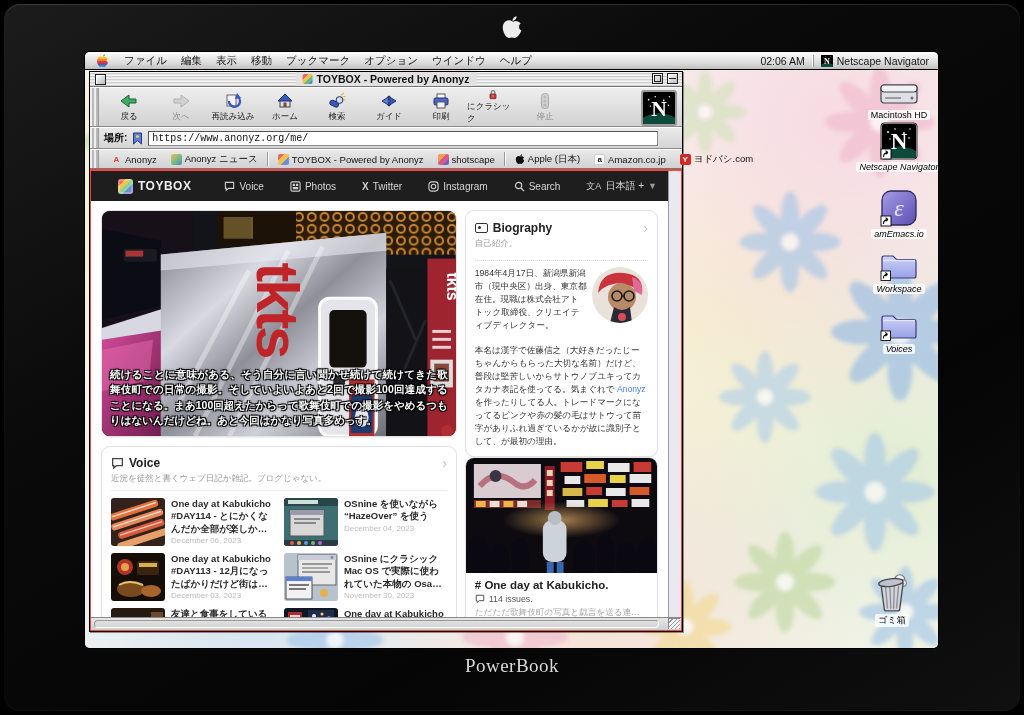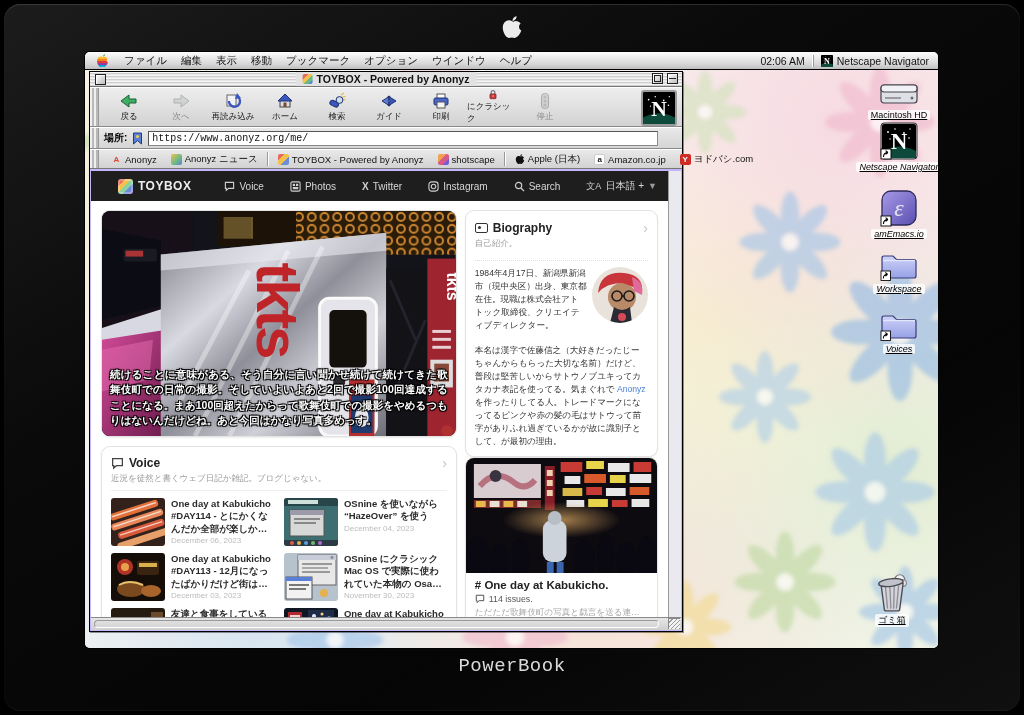--- a/index.html
+++ b/index.html
@@ -5,21 +5,21 @@
   * { margin:0; padding:0; box-sizing:border-box; }
   html,body { width:1024px; height:715px; overflow:hidden; }
   body { background:#000; font-family:"Liberation Sans", sans-serif; position:relative; }
 
   
   .laptop { position:absolute; inset:4px; border-radius:16px;
     background:linear-gradient(150deg,#1c1c1c 0%,#0a0a0a 35%,#050505 70%,#101010 100%);
     box-shadow:inset 0 1px 1px rgba(255,255,255,.14), inset 0 -1px 1px rgba(255,255,255,.05); }
   .bezel-apple { position:absolute; left:50%; top:14px; transform:translateX(-50%); }
   .brand-bottom { position:absolute; left:0; right:0; top:655px; text-align:center;
-    font-family:Liberation Mono, monospace; font-size:19px; color:#d9d9d9; letter-spacing:.5px; }
+    font-family:Liberation Serif, serif; font-size:19px; color:#d9d9d9; letter-spacing:.5px; }
 
   
   .screen { position:absolute; left:85px; top:52px; width:853px; height:596px;
     border-radius:5px; overflow:hidden; background:#f7f5ef; box-shadow:0 0 0 1px #000; }
   .wallpaper { position:absolute; inset:0;
     background:
       radial-gradient(circle at 88% 12%, rgba(246,196,214,.55), transparent 34%),
       radial-gradient(circle at 72% 45%, rgba(248,238,180,.5), transparent 30%),
       radial-gradient(circle at 95% 70%, rgba(205,228,182,.5), transparent 32%),
       radial-gradient(circle at 60% 92%, rgba(244,205,190,.55), transparent 35%),
@@ -35,21 +35,21 @@
     display:flex; align-items:center; font-size:10.5px; color:#111; z-index:50; }
   .menubar .mitem { padding:0 7px; line-height:17px; white-space:nowrap; }
   .menubar .apple { padding:0 8px 0 11px; display:flex; align-items:center; }
   .menubar .spring { flex:1; }
   .menubar .clock { padding:0 8px; }
   .menubar .appmenu { display:flex; align-items:center; gap:4px; padding:0 9px 0 7px;
     border-left:1px solid #999; box-shadow:-1px 0 0 #fff; }
 
   
   .window { position:absolute; left:4px; top:19px; width:594px; height:561px;
-    background:#c4b5fd; border:1px solid #000; z-index:20;
+    background:#ef4444; border:1px solid #000; z-index:20;
     box-shadow:1px 1px 0 rgba(0,0,0,.4); }
   .titlebar { height:15px; background:repeating-linear-gradient(180deg,#f5f5f5 0 1px,#cfcfcf 1px 2px,#e6e6e6 2px 3px);
     display:flex; align-items:center; position:relative; border-bottom:1px solid #777; }
   .tbox { width:11px; height:11px; border:1px solid #222; background:linear-gradient(135deg,#fff,#bdbdbd);
     box-shadow:inset 1px 1px 0 rgba(255,255,255,.8); }
   .tbox.close { margin-left:5px; }
   .tb-right { position:absolute; right:4px; top:1px; display:flex; gap:4px; }
   .tbox.zoom::after { content:""; display:block; width:5px; height:5px; border:1px solid #222; margin:1px; }
   .tbox.collapse::after { content:""; display:block; height:1px; background:#222; margin:4px 1px; }
   .wtitle { position:absolute; left:50%; transform:translateX(-50%); background:#e2e2e2;
@@ -147,21 +147,21 @@
   .kabuphoto svg { display:block; width:100%; height:100%; }
   .kabubody { padding:6px 9px 8px; }
   .kabutitle { font-size:11.5px; font-weight:bold; color:#222; }
   .kabuissues { display:flex; align-items:center; gap:4px; font-size:8.8px; color:#555; margin-top:3px; }
   .kabudesc { font-size:8.6px; color:#a8a8a8; margin-top:3px; white-space:nowrap;
     overflow:hidden; text-overflow:ellipsis; }
 
   
   .dicon { position:absolute; width:78px; display:flex; flex-direction:column; align-items:center; z-index:5; }
   .dlabel { margin-top:2px; font-size:9px; color:#000; background:rgba(255,255,255,.8);
-    padding:0 3px; border-radius:2px; white-space:nowrap;text-decoration:underline; }
+    padding:0 3px; border-radius:2px; white-space:nowrap; }
   .dlabel.alias { font-style:italic; }
 
   
   .poptabs { position:absolute; left:3px; bottom:-2px; display:flex; gap:5px; z-index:30; }
   .poptab { height:25px; border:1.5px solid #000; border-bottom:none; border-radius:8px 8px 0 0;
     background:linear-gradient(#f6f6f6,#c9c9c9); display:flex; align-items:center; gap:5px;
     padding:0 11px; font-size:10px; color:#111; box-shadow:inset 1px 1px 0 #fff; }
 
   .icon-label { display:block; }
 </style>

